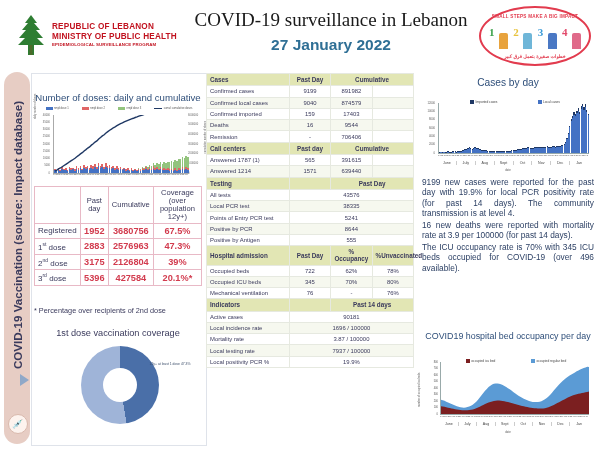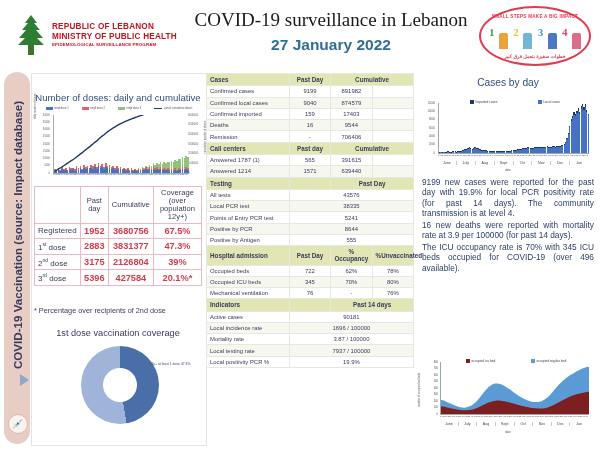--- a/index.html
+++ b/index.html
@@ -418,21 +418,21 @@
     <tbody id="vacc-body">
         <tr>
           <td class="lbl">Registered</td>
           <td class="val">1952</td>
           <td class="val">3680756</td>
           <td class="val">67.5%</td>
         </tr>
         <tr>
           <td class="lbl">1<sup style="font-size:5px">st</sup> dose</td>
           <td class="val">2883</td>
-          <td class="val">3831377</td>
+          <td class="val">2576963</td>
           <td class="val">47.3%</td>
         </tr>
         <tr>
           <td class="lbl">2<sup style="font-size:5px">nd</sup> dose</td>
           <td class="val">3175</td>
           <td class="val">2126804</td>
           <td class="val">39%</td>
         </tr>
         <tr>
           <td class="lbl">3<sup style="font-size:5px">rd</sup> dose</td>
@@ -840,20 +840,21 @@
       <div class="c2xlab">date</div>
     </div>
 
     <div class="rtext">
       <p>9199 new cases were reported for the past day with 19.9% for local PCR positivity rate (for past 14 days). The community transmission is at level 4.</p>
       <p>16 new deaths were reported with mortality rate at 3.9 per 100000 (for past 14 days).</p>
       <p>The ICU occupancy rate is 70% with 345 ICU beds occupied for COVID-19 (over 496 available).</p>
     </div>
 
     <div class="chart3">
+      <div class="c3title">COVID19 hospital bed occupancy per day</div>
       <div class="c3legend">
         <span class="c2leg">
             <i class="c2sw" style="background:#7b1f20"></i>
             <span>occupied icu bed</span>
           </span>
         <span class="c2leg">
             <i class="c2sw" style="background:#5b9bd5"></i>
             <span>occupied regular bed</span>
           </span>
       </div>

